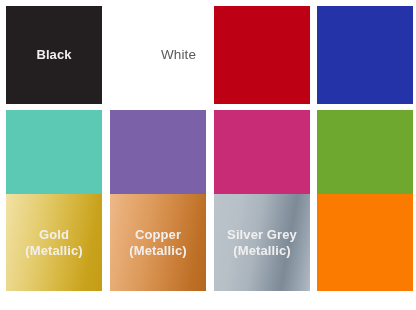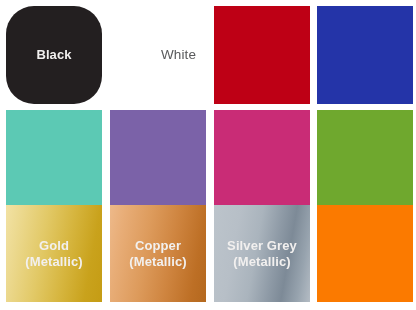--- a/index.html
+++ b/index.html
@@ -30,35 +30,35 @@
     line-height: 1.18;
     overflow: hidden;
   }
   
   .c1 { left: 6px; }
   .c2 { left: 110px; }
   .c3 { left: 214px; }
   .c4 { left: 317px; }
   .r1 { top: 6px; height: 98px; }
   .r2 { top: 110px; height: 95px; }
-  .r3 { top: 205px; height: 97px; }
+  .r3 { top: 194px; height: 97px; }
 
   .swatch-label {
     display: block;
     font-size: 13px;
     font-weight: bold;
     letter-spacing: 0.1px;
     white-space: pre-line;
     padding: 0 3px;
   }
   .label-light { color: #f2f0ef; }
   .label-dark  { color: #58595b; font-weight: normal; font-size: 13.5px; margin-left: 41px; }
 
   
-  .flat-black     { background: #231f20; border-radius: 28px; }
+  .flat-black     { background: #231f20; }
   .flat-white     { background: #ffffff; }
   .flat-red       { background: #be0015; }
   .flat-blue      { background: #2434a8; }
   .flat-turquoise { background: #5cc9b4; }
   .flat-purple    { background: #7b62a8; }
   .flat-magenta   { background: #c92c76; }
   .flat-green     { background: #6fa82e; }
   .flat-orange    { background: #fb7a00; }
 
   

